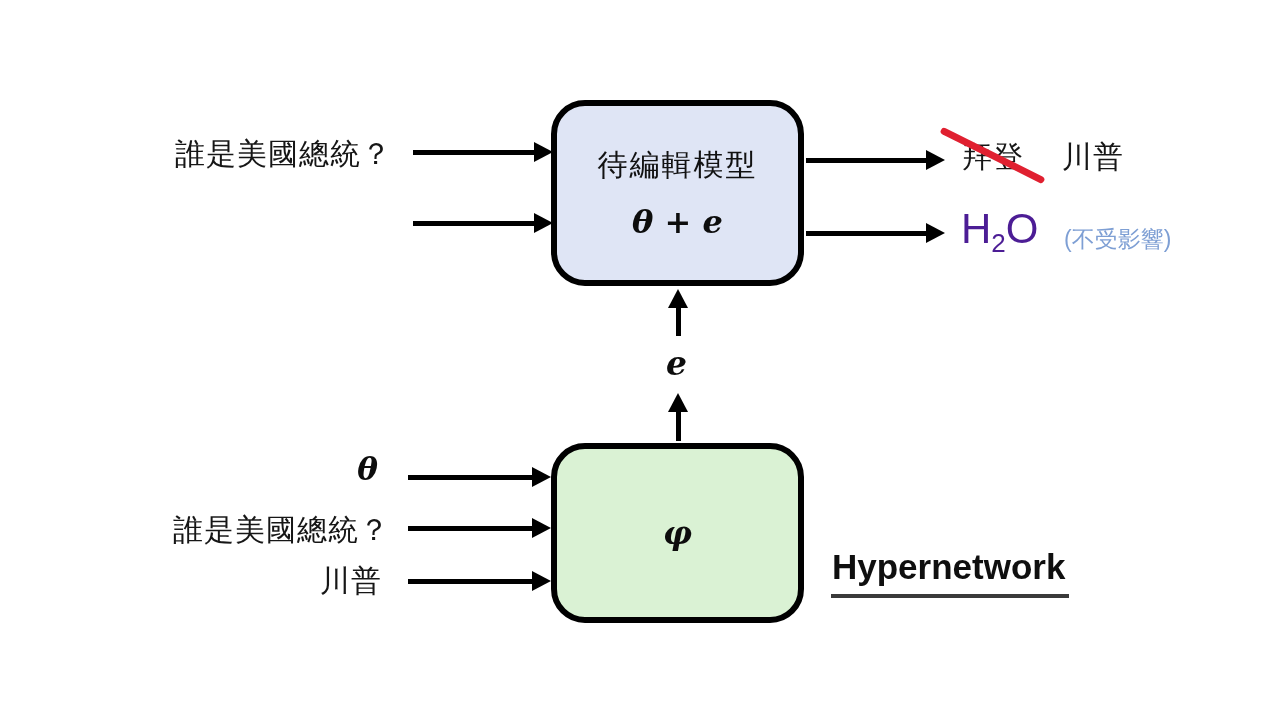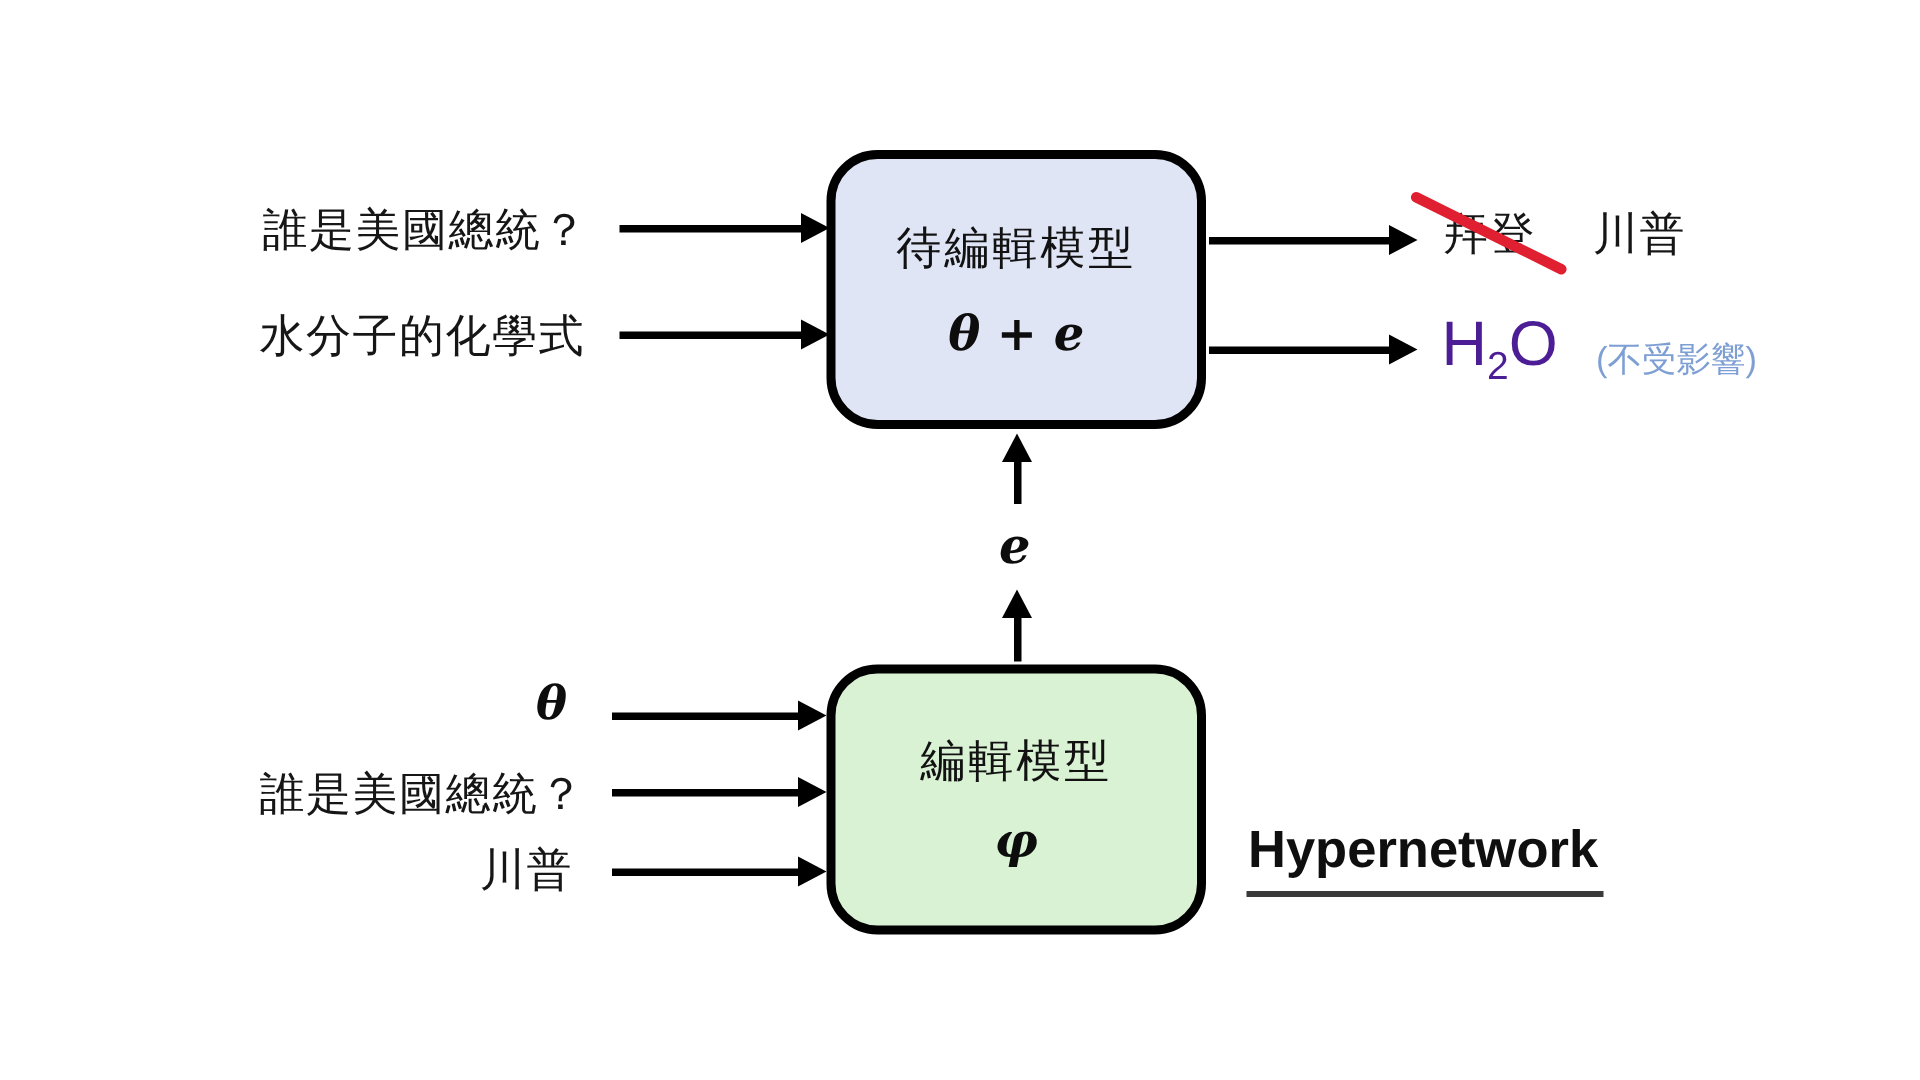--- a/index.html
+++ b/index.html
@@ -128,21 +128,20 @@
     border-bottom: 4px solid #3a3a3a;
     margin-top: 32px;
   }
 </style>
 </head>
 <body>
 
 <div id="canvas">
 
   <div class="txt" id="q-president-top">誰是美國總統？</div>
-  <div class="txt" id="q-water">水分子的化學式</div>
   <div class="ar" id="ar-in-1"></div>
   <div class="ar" id="ar-in-2"></div>
 
   <div class="node-box" id="edited-model-box">
     <div class="box-title">待編輯模型</div>
     <div class="math box-math">θ + e</div>
   </div>
 
   <div class="ar" id="ar-out-1"></div>
   <div class="ar" id="ar-out-2"></div>
@@ -152,21 +151,20 @@
   <div id="strike-line"></div>
 
   <div class="txt" id="out-h2o"><span>H</span><sub>2</sub><span>O</span></div>
   <div class="txt" id="note-unaffected">(不受影響)</div>
 
   <div class="au" id="ar-e-up-top"></div>
   <div class="txt math" id="edit-vector-label">e</div>
   <div class="au" id="ar-e-up-bottom"></div>
 
   <div class="node-box" id="editor-model-box">
-    <div class="box-title">編輯模型</div>
     <div class="math box-math">φ</div>
   </div>
 
   <div class="txt math" id="theta-label">θ</div>
   <div class="txt" id="q-president-bottom">誰是美國總統？</div>
   <div class="txt" id="in-trump">川普</div>
   <div class="ar" id="ar-b-1"></div>
   <div class="ar" id="ar-b-2"></div>
   <div class="ar" id="ar-b-3"></div>
 

